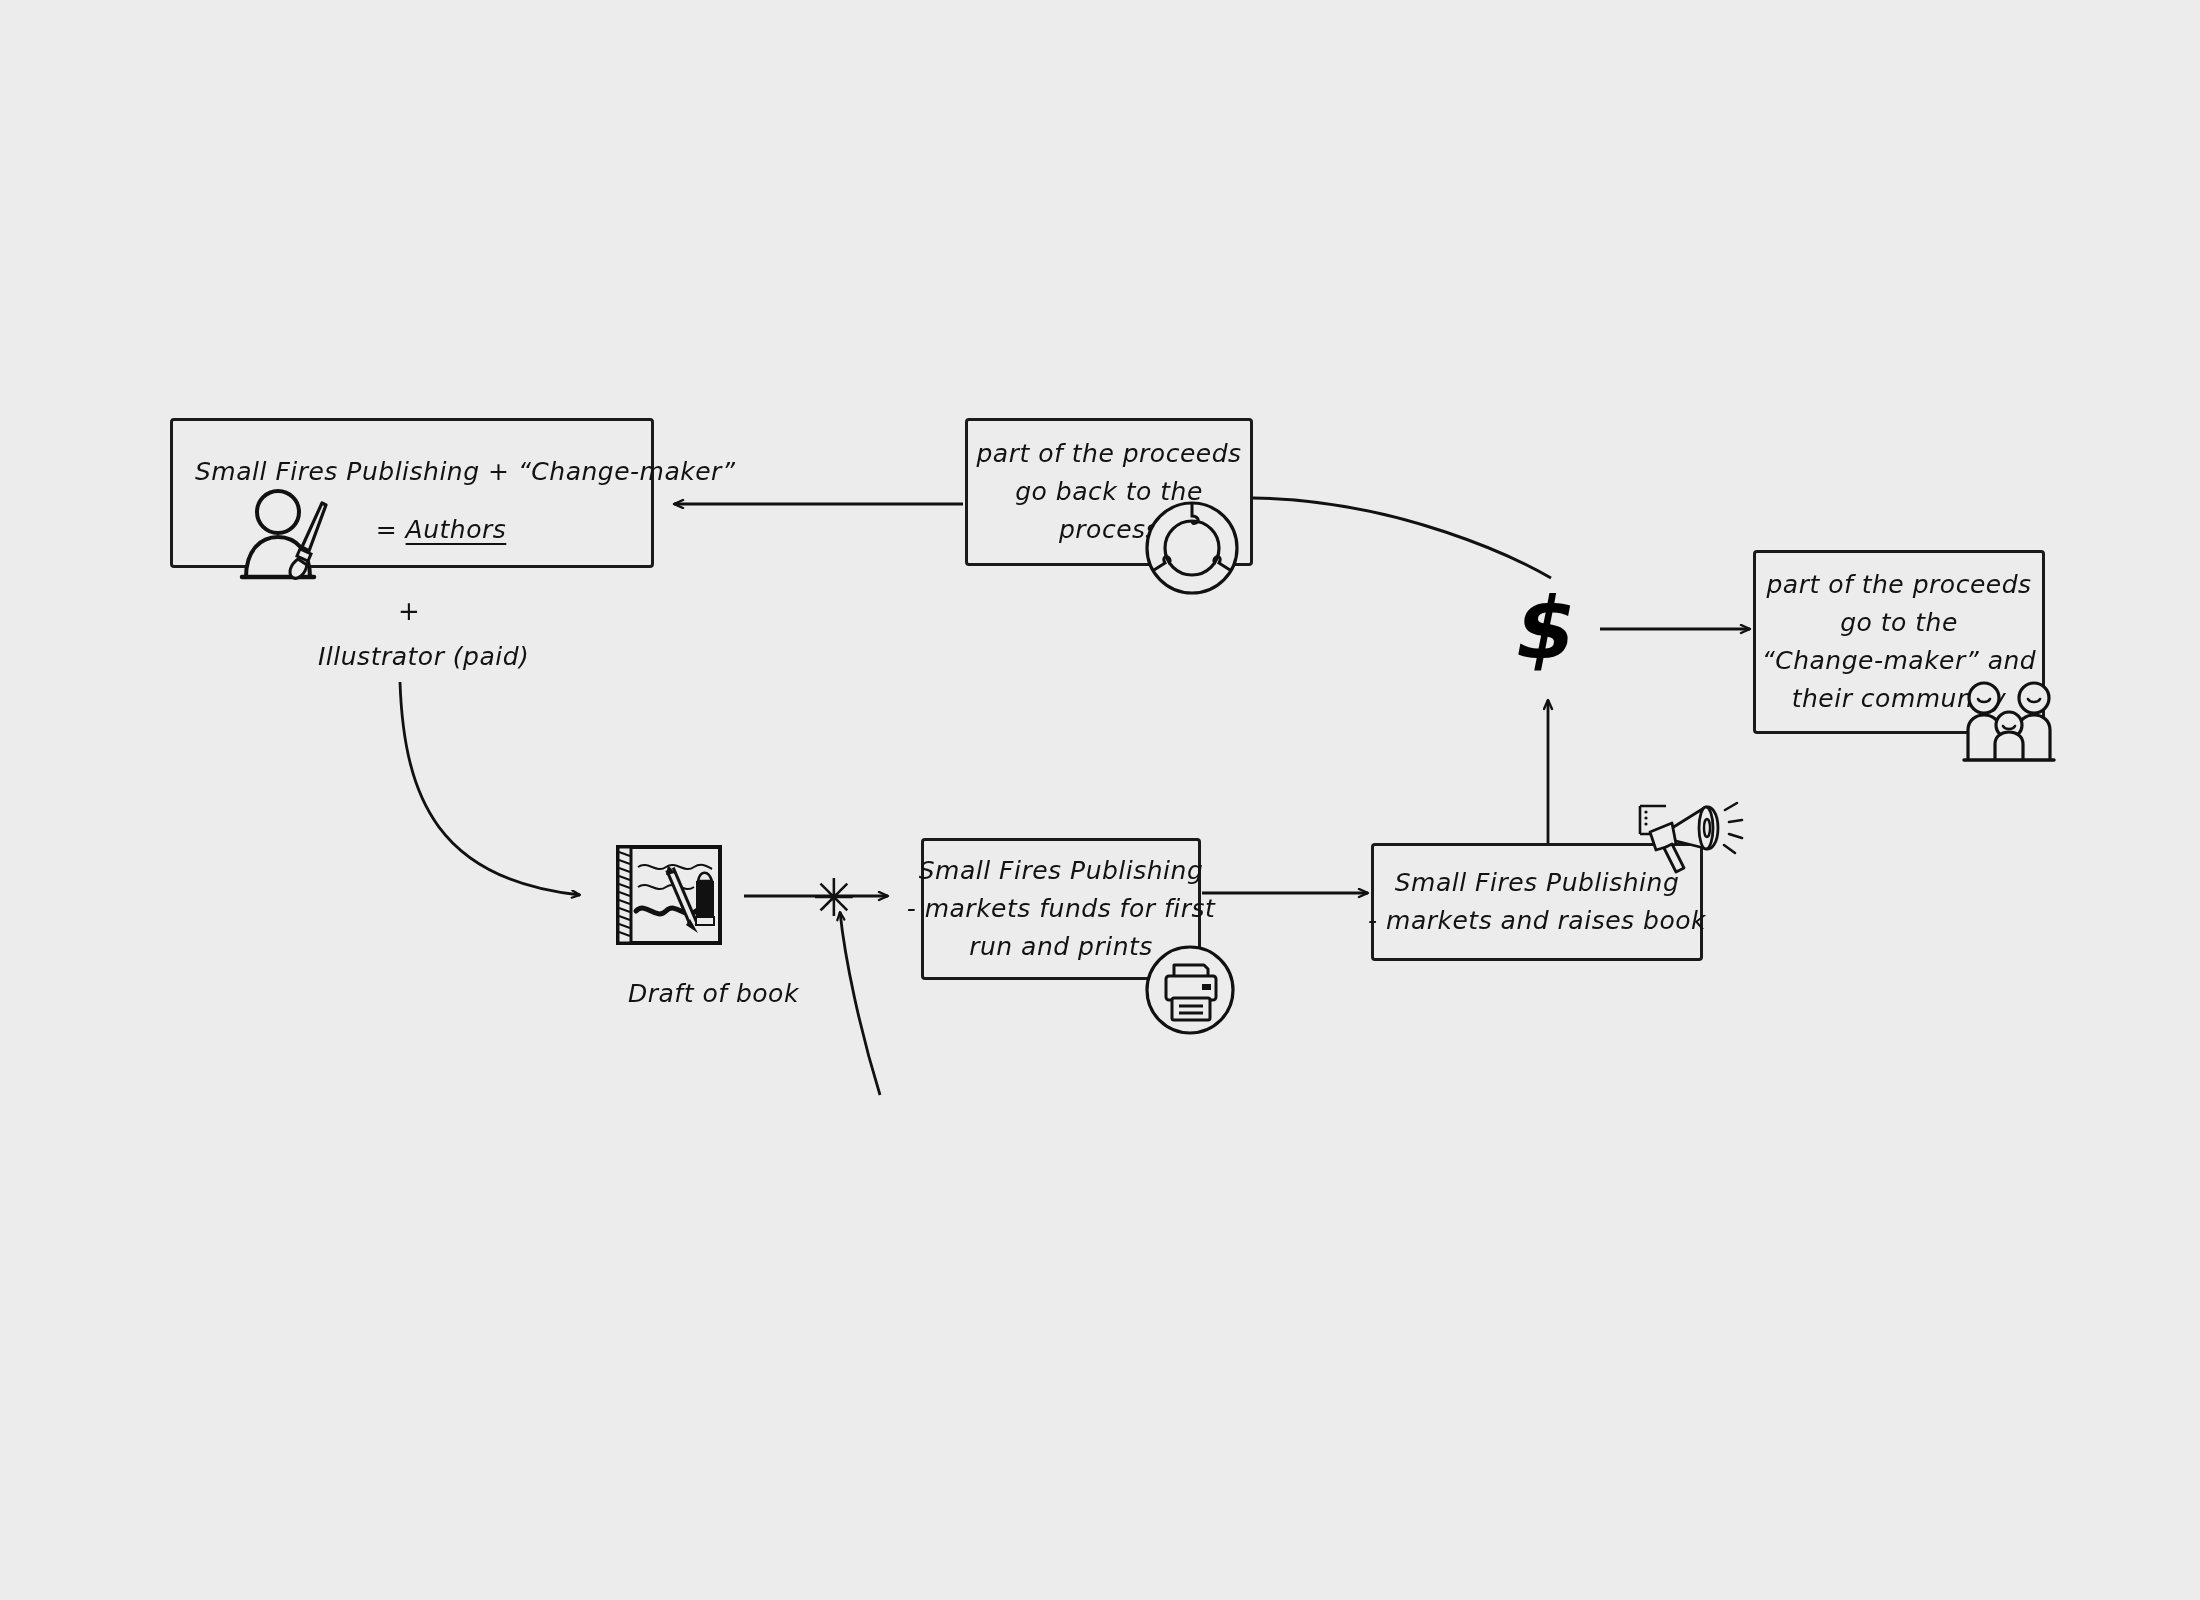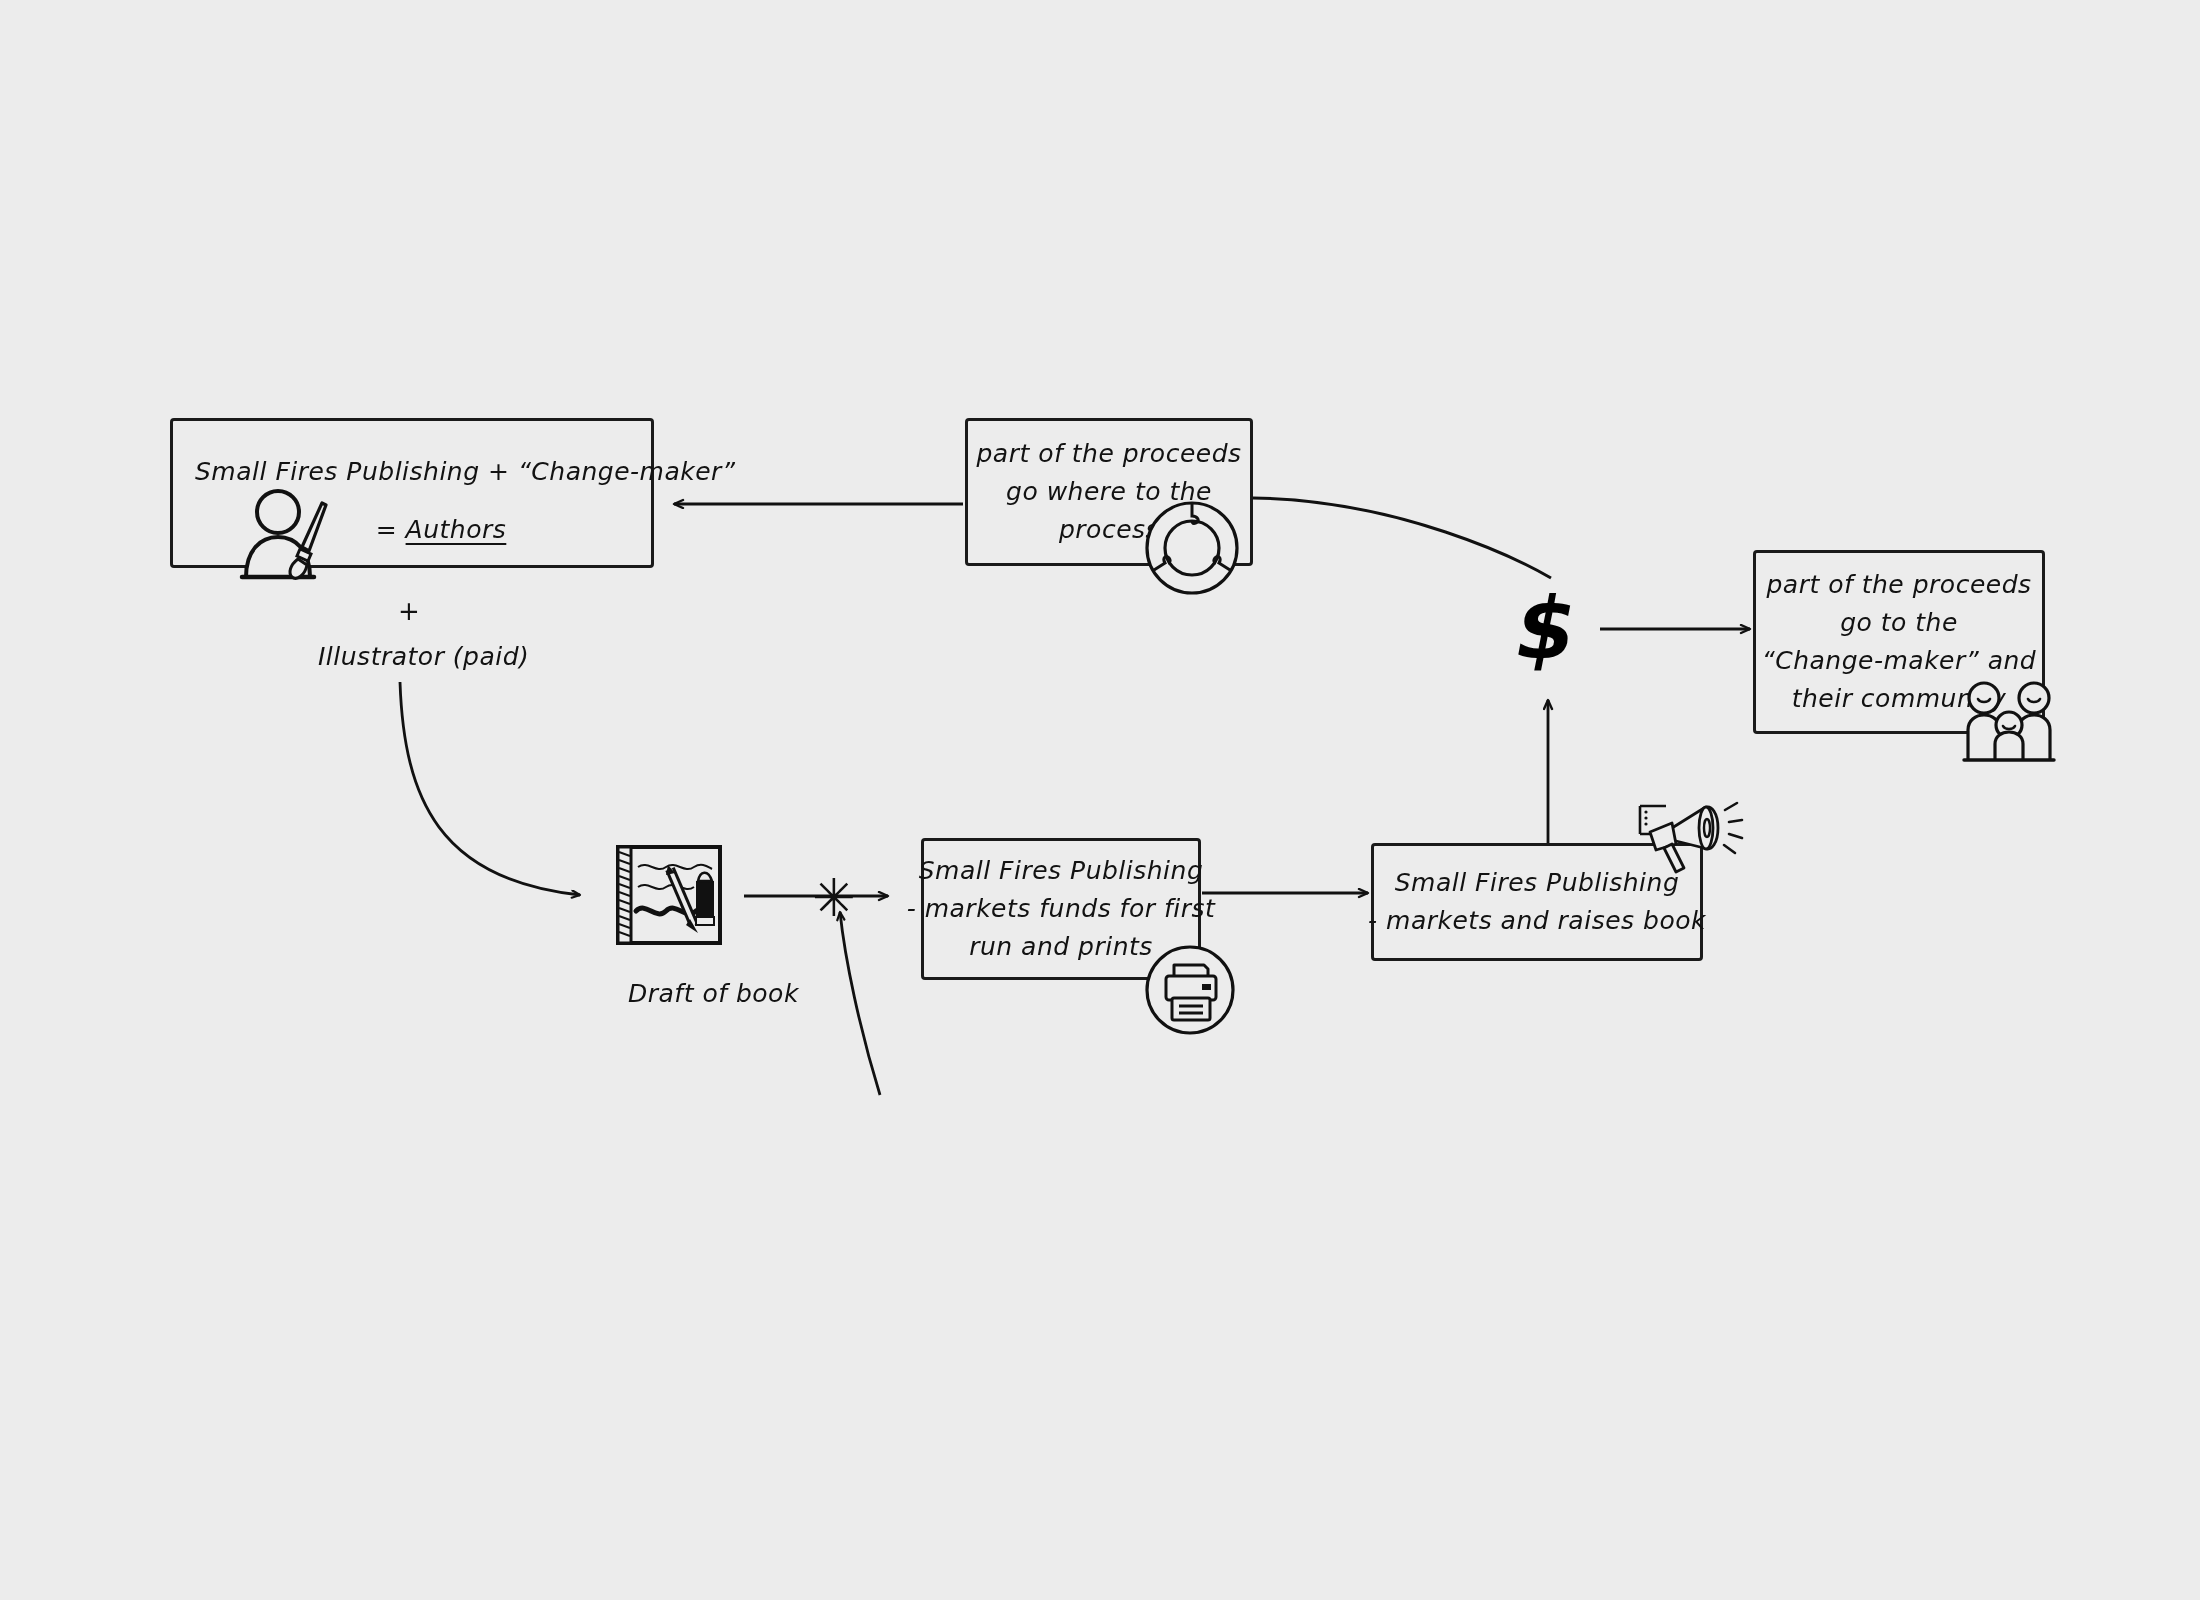--- a/index.html
+++ b/index.html
@@ -143,21 +143,21 @@
       <path d="M64,64 L75,69 L72,76 L61,71 Z" fill="#ececec" stroke="#111" stroke-width="3"></path>
       <path d="M62,74 C54,80 52,88 56,92 C61,96 69,90 71,80 Z" fill="#ececec" stroke="#111" stroke-width="3" stroke-linejoin="round"></path>
     </svg>
   </div>
 
   <div class="plus-sign hand" style="left:398px; top:596px;">+</div>
   <div class="free-label hand" style="left:318px; top:638px; width:190px;">Illustrator (paid)</div>
 
   <div class="node" style="left:965px; top:418px; width:288px; height:148px; padding:8px 10px;">
     <div class="hand line">part of the proceeds</div>
-    <div class="hand line">go where to the</div>
+    <div class="hand line">go back to the</div>
     <div class="hand line">process</div>
   </div>
 
   <div class="icon-abs" style="left:1140px; top:496px; width:104px; height:104px;">
     <svg viewBox="0 0 104 104" width="104" height="104" xmlns="http://www.w3.org/2000/svg">
       <circle cx="52" cy="52" r="45" fill="#ececec" stroke="#111" stroke-width="3.2"></circle>
       <circle cx="52" cy="52" r="27" fill="#ececec" stroke="#111" stroke-width="3.2"></circle>
 
       <path d="M52,7 L52,20 C58,20 60,25 56,27 C52,29 52,25 52,25" fill="none" stroke="#111" stroke-width="3"></path>
 

